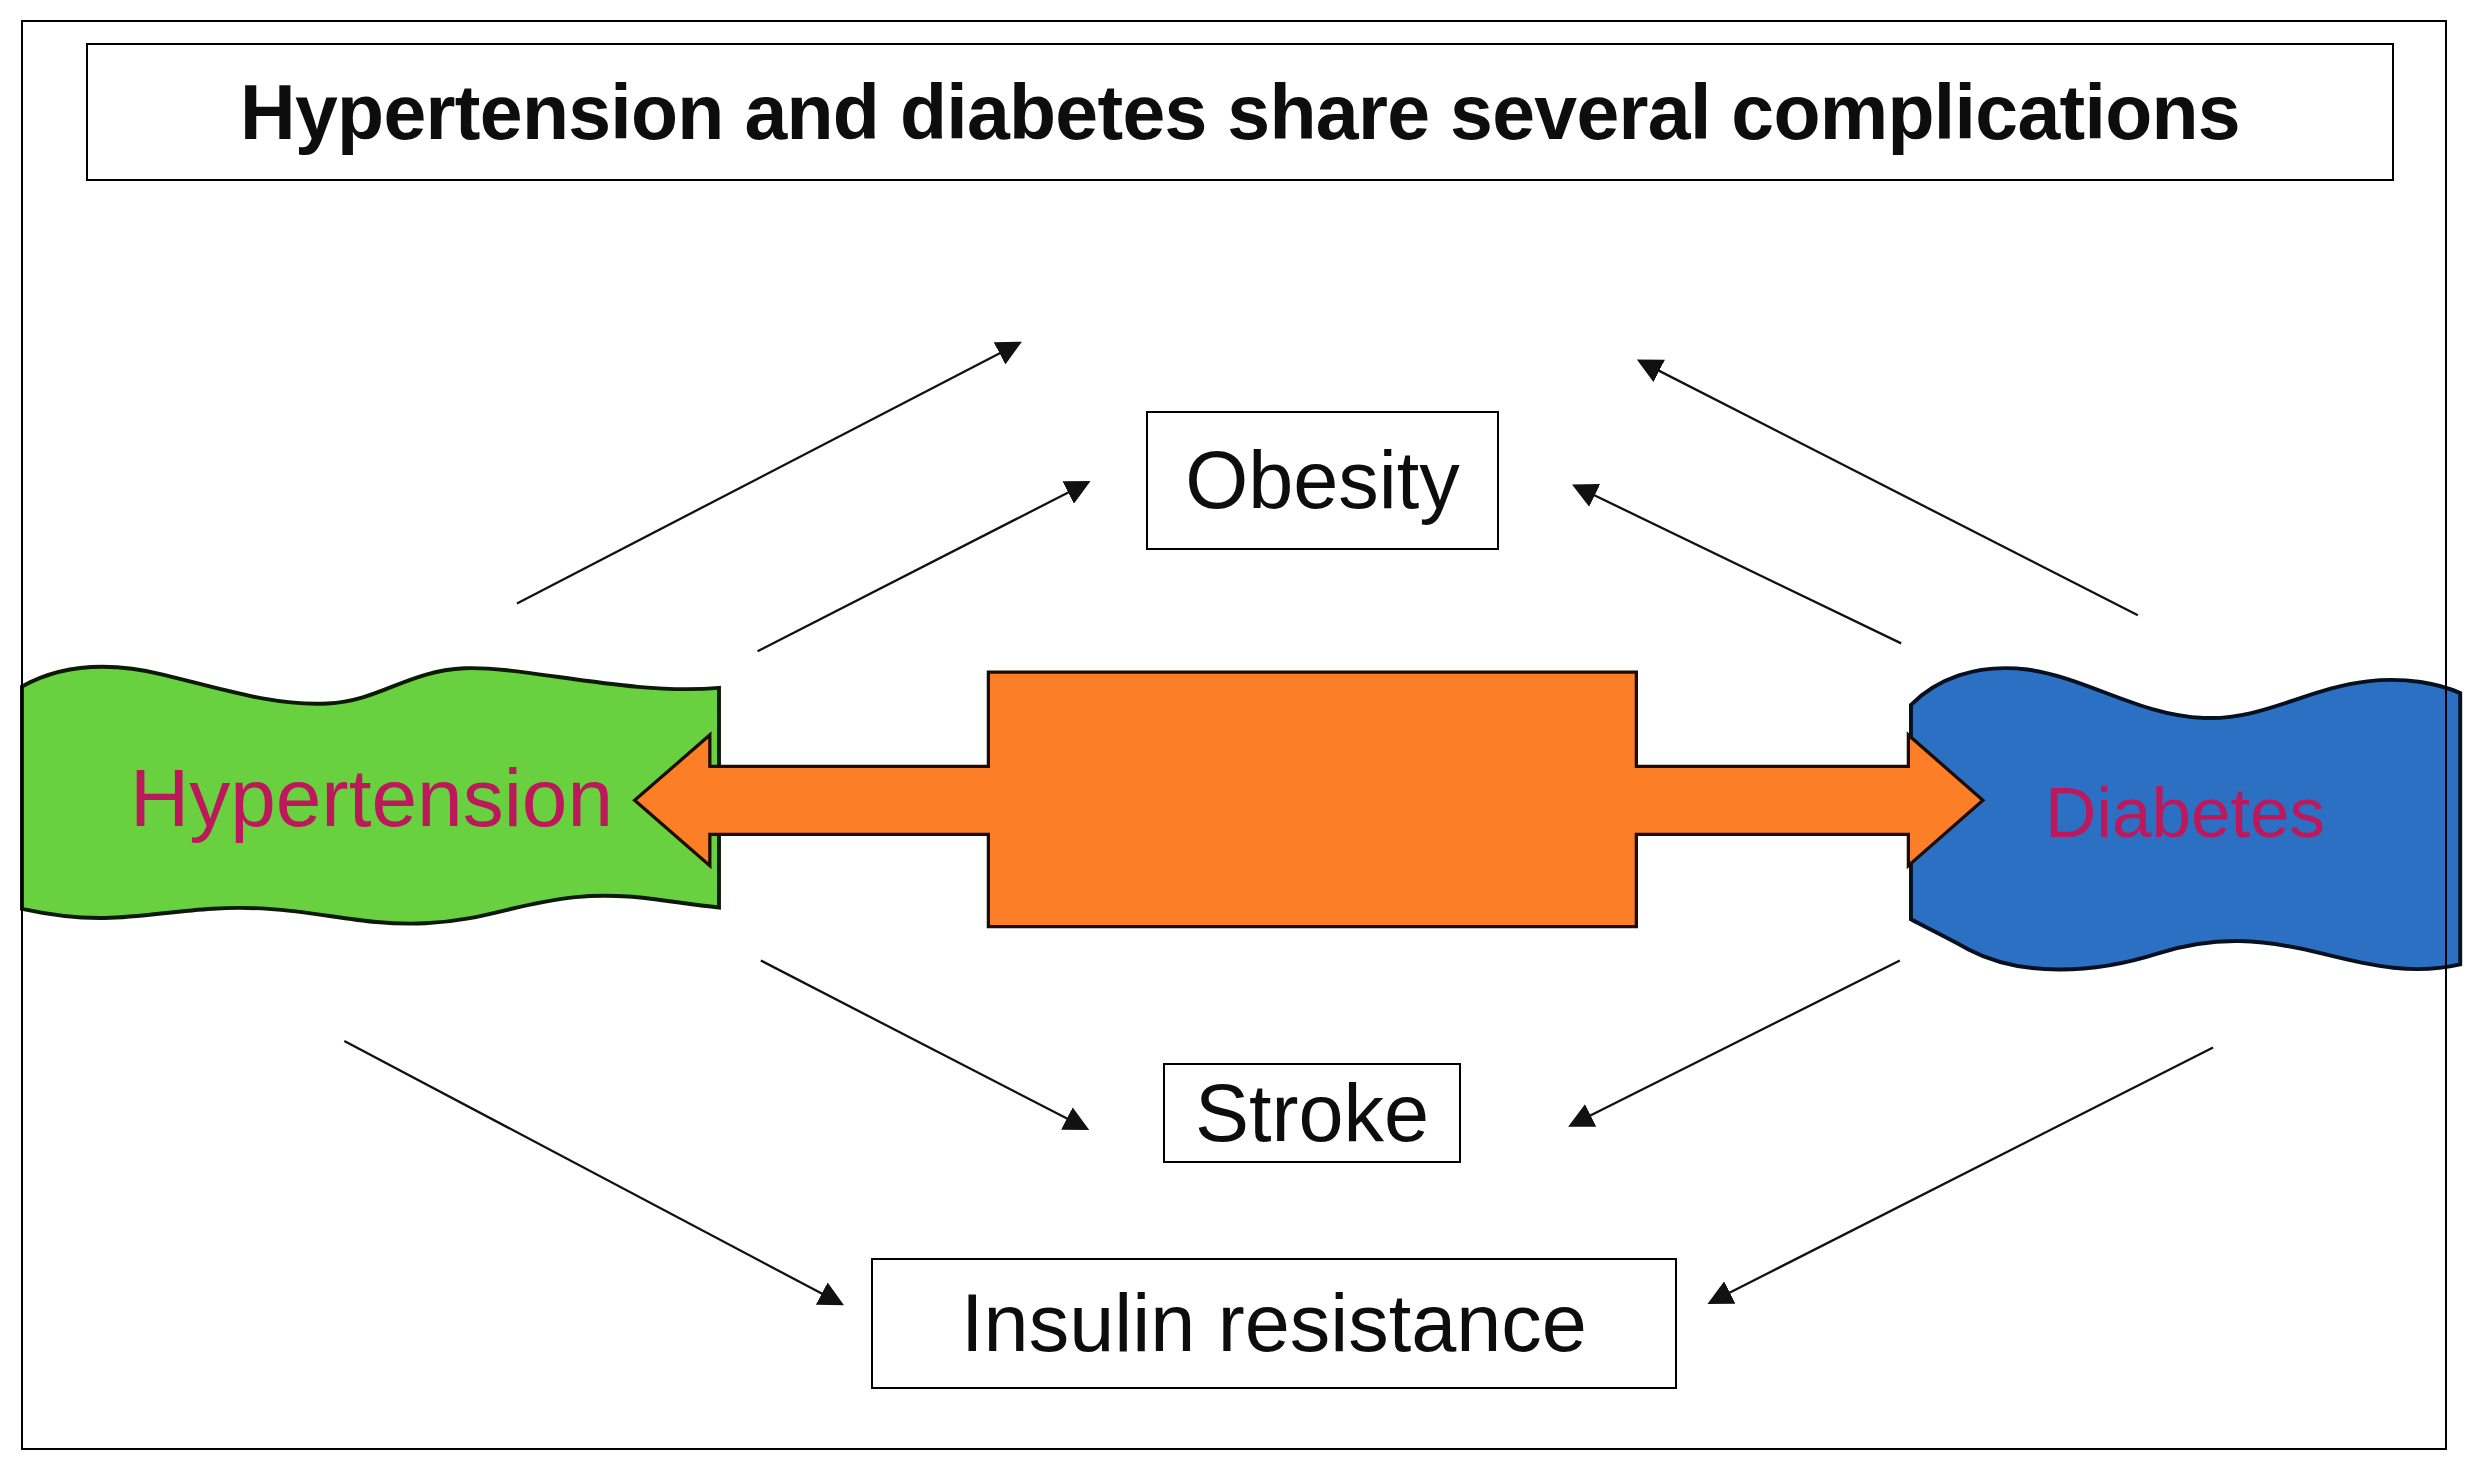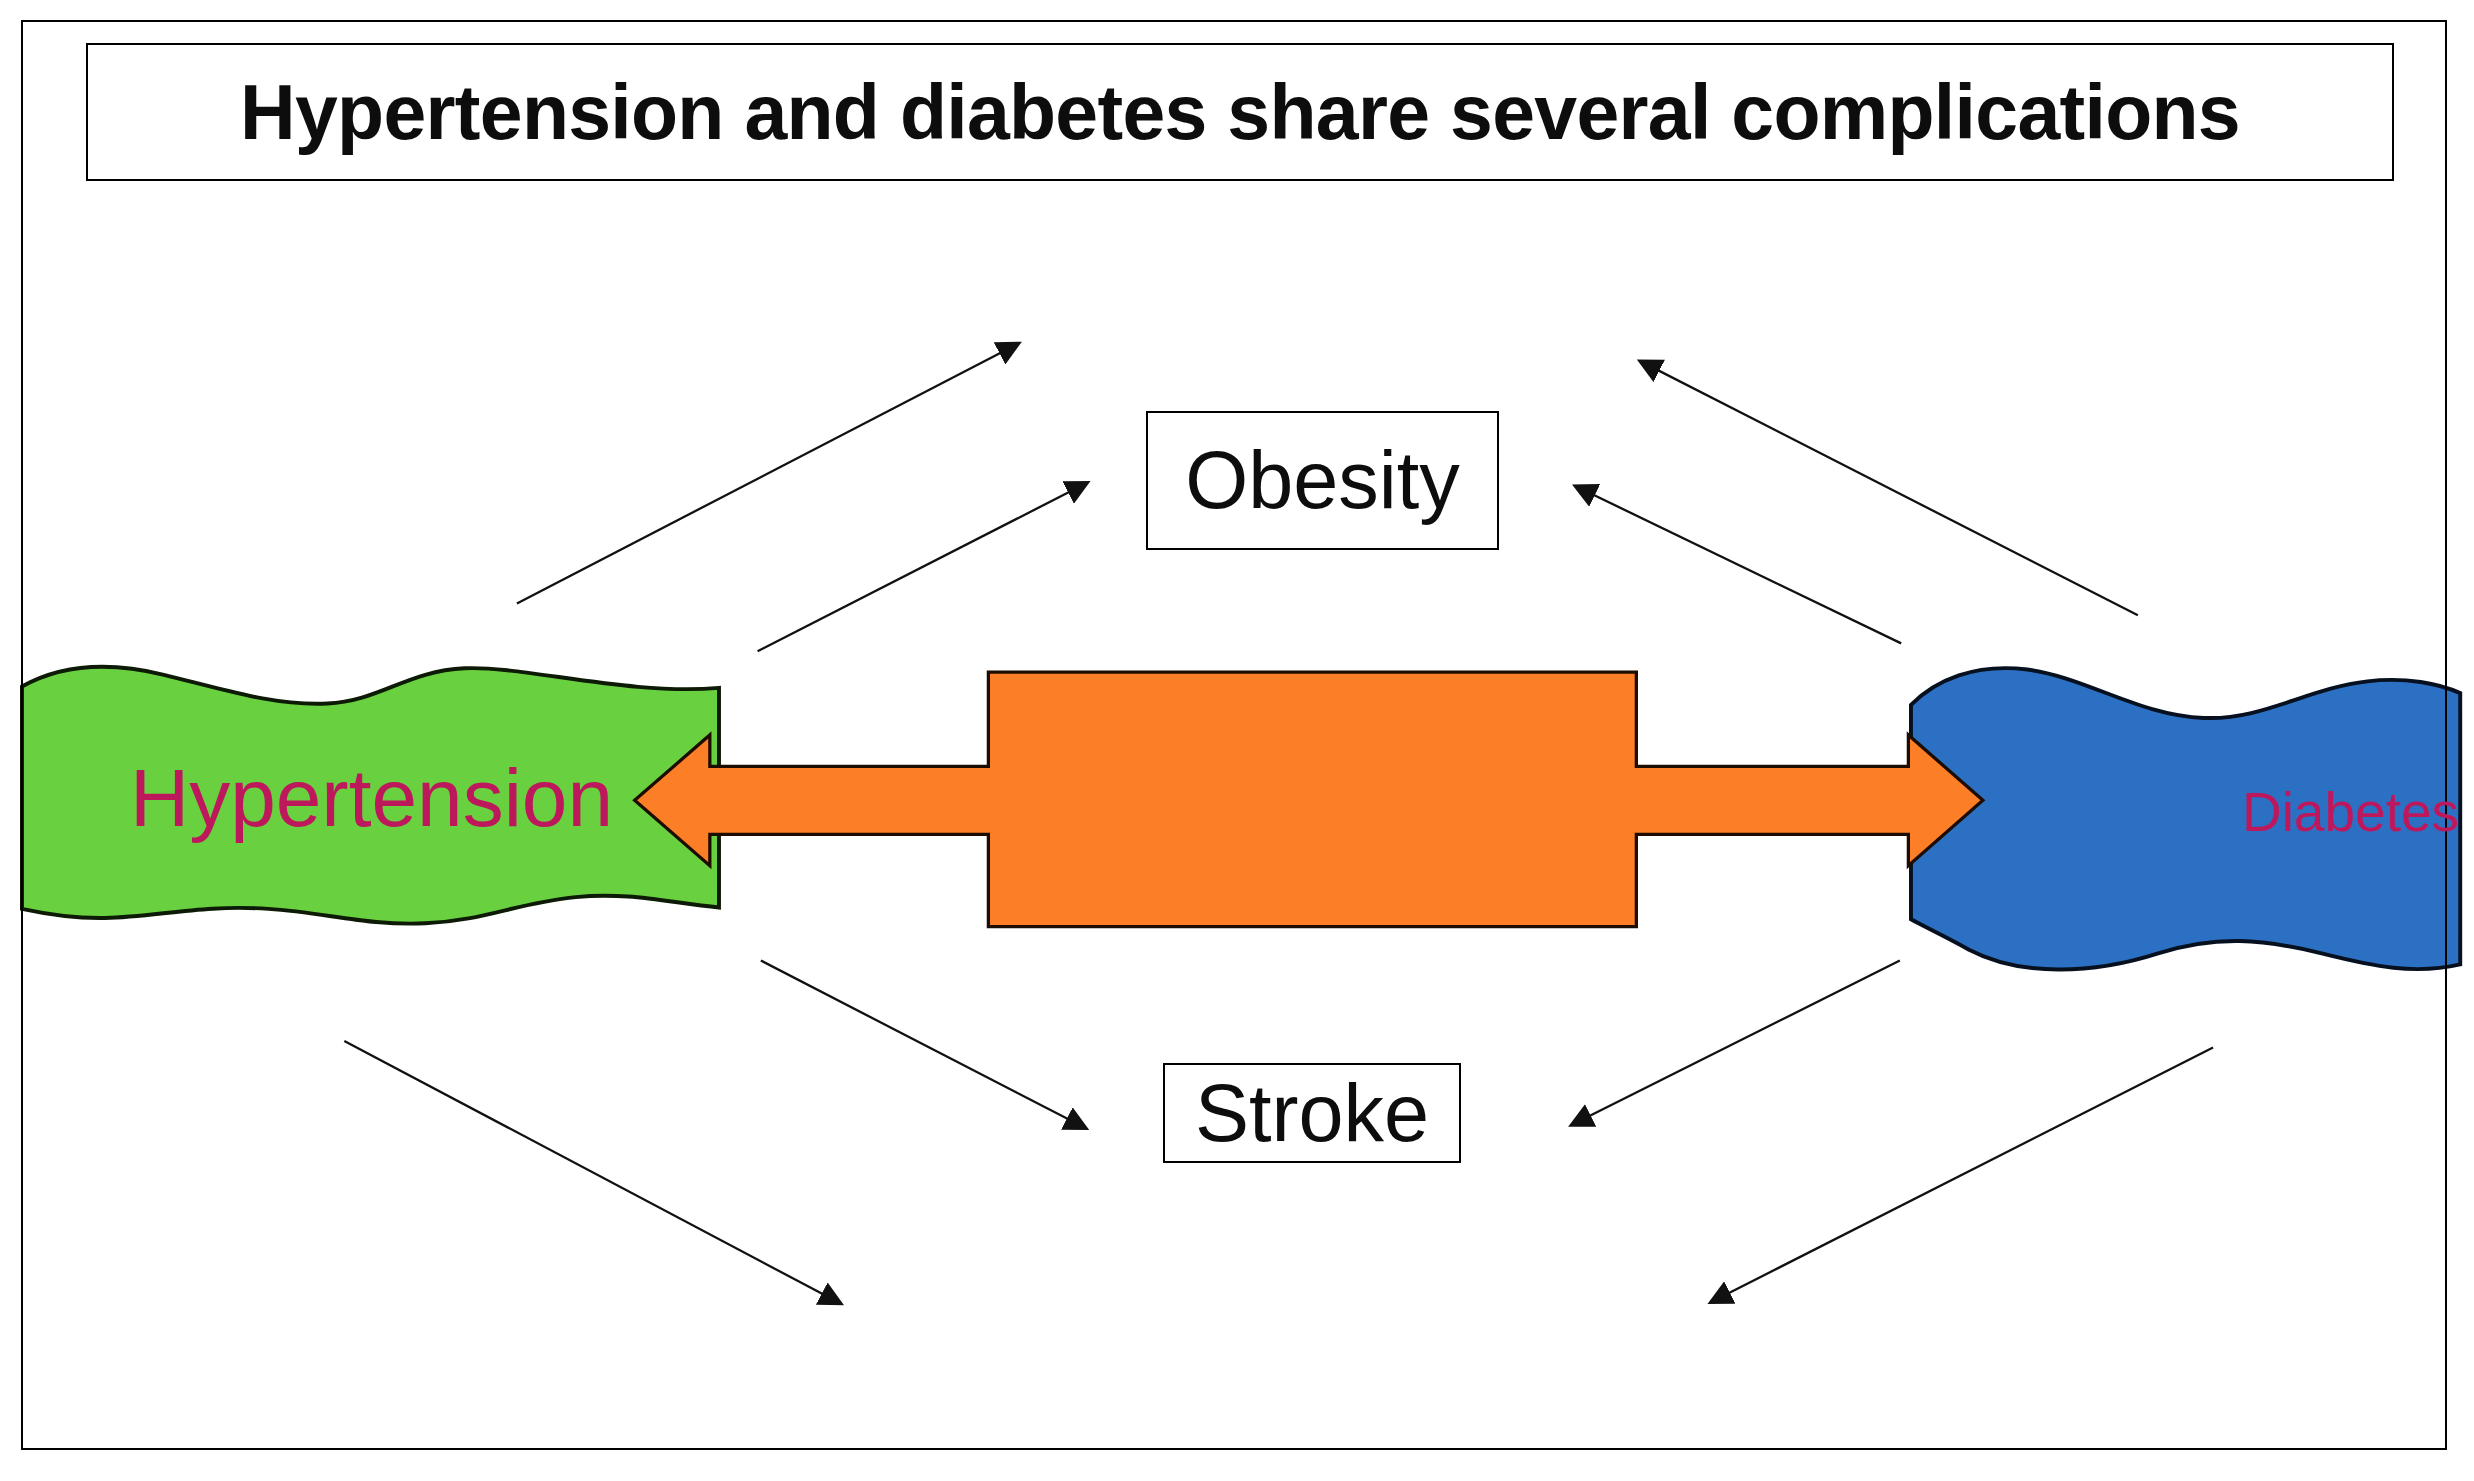--- a/index.html
+++ b/index.html
@@ -61,21 +61,21 @@
   .obesity-box      { left: 1146px; top: 411px;  width: 353px;  height: 139px; }
   .stroke-box       { left: 1163px; top: 1063px; width: 298px;  height: 100px; }
   .insulin-box      { left: 871px; top: 1258px; width: 806px; height: 131px; }
   .shape-label {
     color: #be185d;
     background: transparent;
     border: none;
   }
   .hypertension-label { left: 23.5px;   top: 732px; width: 696px; height: 131px; font-size: 82px; }
   .genetic-label      { left: 988px; top: 672px; width: 648px;  height: 254px; font-size: 71px; }
-  .diabetes-label     { left: 1911px; top: 747px; width: 548px;  height: 131px; font-size: 55px; justify-content: flex-end; }
+  .diabetes-label     { left: 1911px; top: 747px; width: 548px;  height: 131px; font-size: 71px; }
 </style>
 </head>
 <body>
 
 <div class="canvas">
 
   <svg class="shape-layer" viewBox="0 0 3784 2265" xmlns="http://www.w3.org/2000/svg">
     <defs>
       <marker id="ah" viewBox="0 0 10 10" refX="7" refY="5" markerWidth="11" markerHeight="11" orient="auto-start-reverse">
         <path d="M 0 0 L 10 5 L 0 10 z" fill="#111111"></path>
@@ -136,20 +136,23 @@
   <div class="label-box title-box">
     <span>Hypertension and diabetes share several complications</span>
   </div>
 
   <div class="label-box node-box obesity-box">
     <span>Obesity</span>
   </div>
   <div class="label-box node-box stroke-box">
     <span>Stroke</span>
   </div>
+  <div class="label-box node-box insulin-box">
+    <span>Insulin resistance</span>
+  </div>
 
   <div class="label-box shape-label hypertension-label">
     <span>Hypertension</span>
   </div>
   <div class="label-box shape-label diabetes-label">
     <span>Diabetes</span>
   </div>
 
 </div>
 

